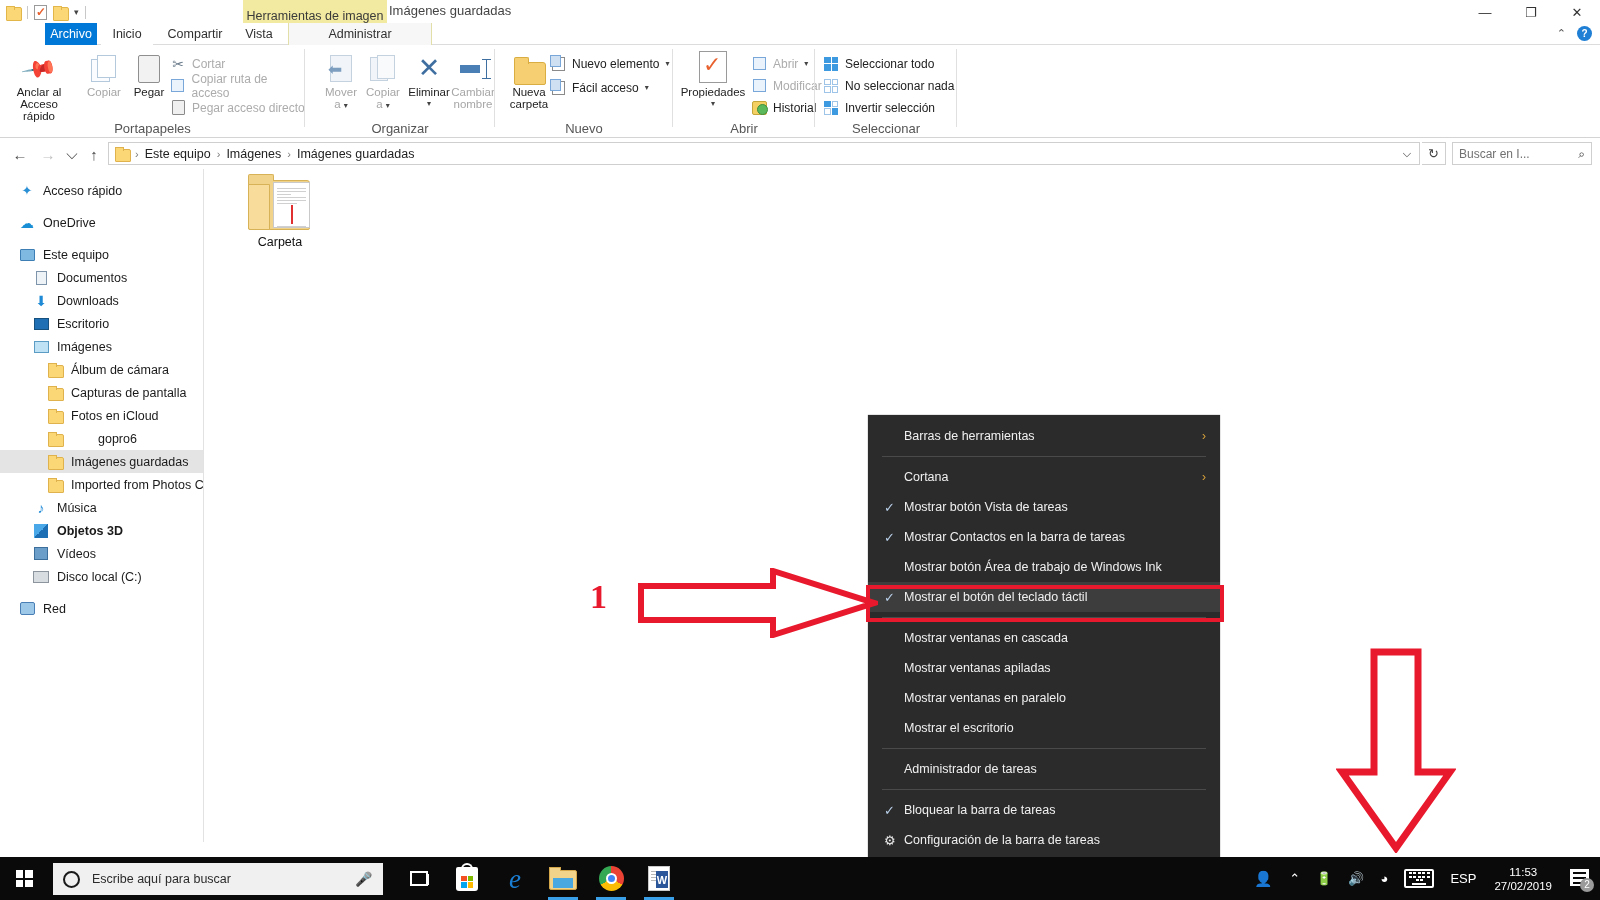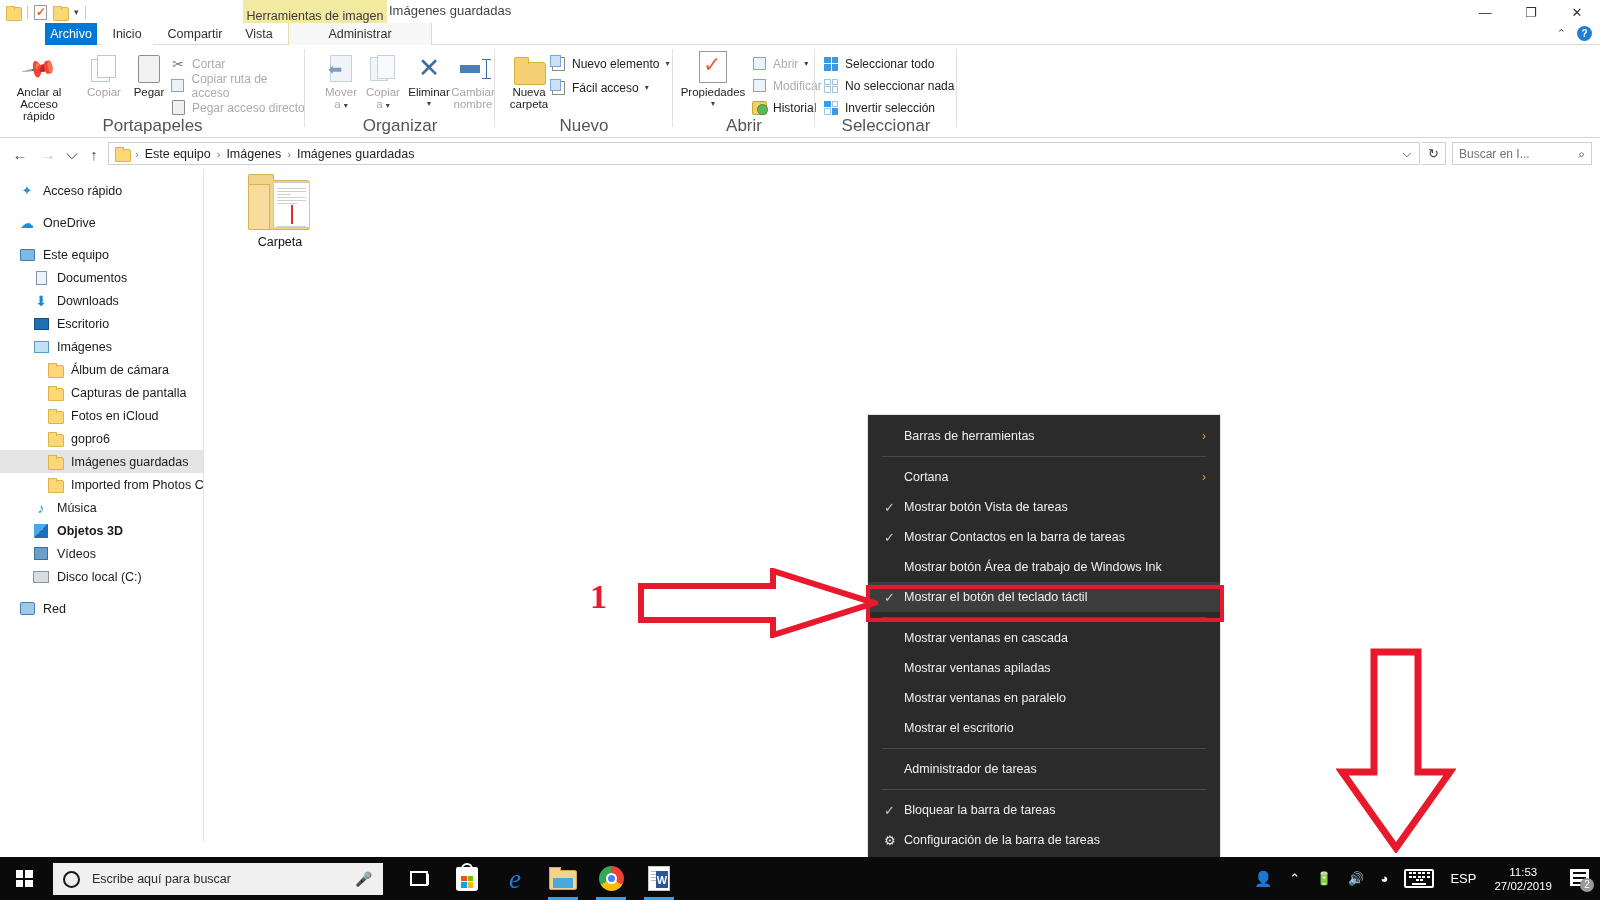--- a/index.html
+++ b/index.html
@@ -73,21 +73,21 @@
     font-size:10px; display:flex; align-items:center; justify-content:center; font-weight:bold; }
 
   
   .ribbon {
     position:absolute; left:0; top:45px; width:1600px; height:93px;
     background:#ffffff; border-bottom:1px solid #d4d4d4;
   }
   .rgroup { position:absolute; top:0; height:93px; }
   .rgroup .gname {
     position:absolute; bottom:2px; width:100%; text-align:center;
-    font-size:17px; color:#555;
+    font-size:13px; color:#555;
   }
   .rgroup .gdiv {
     position:absolute; right:0; top:4px; width:1px; height:78px; background:#e0e0e0;
   }
   .bigbtn {
     position:absolute; top:4px; width:64px; display:flex; flex-direction:column;
     align-items:center; font-size:11.5px; color:#222; text-align:center; line-height:12px;
   }
   .bigbtn .ico { height:34px; display:flex; align-items:flex-end; justify-content:center; margin-bottom:3px;}
   .bigbtn.dim { color:#a6a6a6; }
@@ -594,21 +594,21 @@
           <span class="f-ico"></span>
         </span>
       <span>Capturas de pantalla</span>
     </div>
     <div class="nav-item" style="padding-left:46px;">
       <span class="nav-ico">
           <span class="f-ico"></span>
         </span>
       <span>Fotos en iCloud</span>
     </div>
-    <div class="nav-item" style="padding-left:46px;">
+    <div class="nav-item" style="padding-left:46px;gap:27px;">
       <span class="nav-ico">
           <span class="f-ico"></span>
         </span>
       <span>gopro6</span>
     </div>
     <div class="nav-item sel-gray" style="padding-left:46px;">
       <span class="nav-ico">
           <span class="f-ico"></span>
         </span>
       <span>Imágenes guardadas</span>

